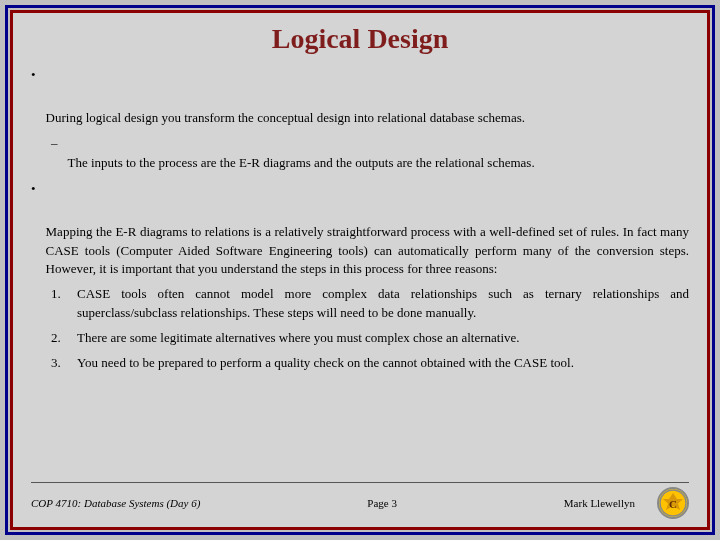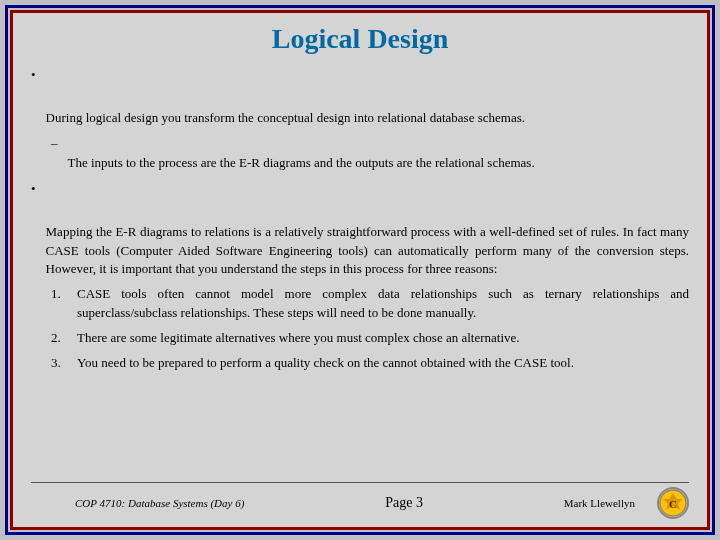--- a/index.html
+++ b/index.html
@@ -24,21 +24,21 @@
       display: flex;
       flex-direction: column;
       padding: 10px 18px 8px 18px;
       position: relative;
     }
 
     .slide-title {
       text-align: center;
       font-size: 28px;
       font-weight: bold;
-      color: #0369a1;
+      color: #7f1d1d;
       margin-bottom: 10px;
       font-family: 'Times New Roman', Times, serif;
     }
 
     .slide-content {
       flex: 1;
       font-size: 13px;
       color: #000;
       line-height: 1.45;
     }
@@ -108,25 +108,24 @@
       border-top: 1px solid #555;
       padding-top: 4px;
       font-size: 11px;
       color: #000;
       margin-top: 4px;
     }
 
     .footer-left {
       font-style: italic;
       font-size: 11px;
-      margin-left: 44px;
     }
 
     .footer-center {
-      font-size: 14px;
+      font-size: 11px;
     }
 
     .footer-right {
       font-size: 11px;
       display: flex;
       align-items: center;
       gap: 22px;
     }
 
     .ucf-logo {

